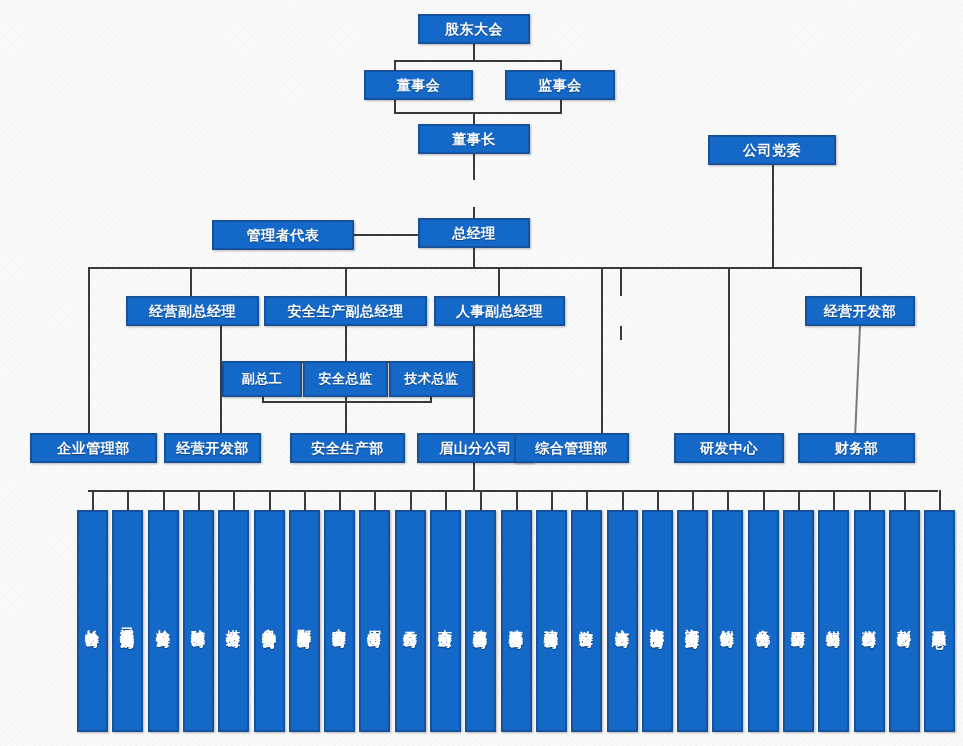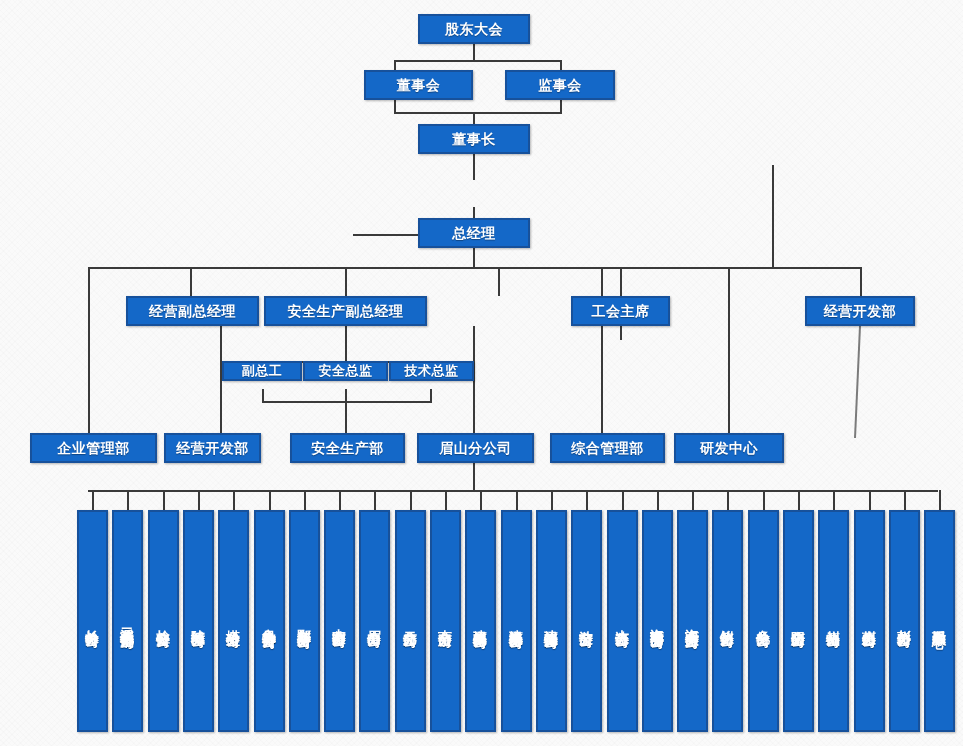--- a/index.html
+++ b/index.html
@@ -49,21 +49,21 @@
     z-index: 3;
   }
   .node.h-node {
     font-size: 14px;
     height: 30px;
     padding: 0 6px;
     white-space: nowrap;
   }
   .node.small {
     font-size: 13px;
-    height: 20px;
+    height: 36px;
   }
   
   .node.v-node {
     width: 31px;
     height: 222px;
     font-size: 14px;
     writing-mode: vertical-rl;
     text-orientation: upright;
     align-items: center;
     justify-content: center;
@@ -133,36 +133,39 @@
   <div class="line h" style="left:88px; top:490px; width:850px;"></div>
 
   <div class="node h-node" style="left:418px; top:14px; width:112px;text-align:right;">股东大会</div>
 
   <div class="node h-node" style="left:340px; top:70px; width:109px;margin-left:24px;">董事会</div>
   <div class="node h-node" style="left:505px; top:70px; width:110px;">监事会</div>
 
   <div class="node h-node" style="left:418px; top:124px; width:112px;">董事长</div>
   <div class="node h-node" style="left:418px; top:178px; width:112px;margin-top:40px;">总经理</div>
 
+  <div class="node h-node" style="left:212px; top:220px; width:142px;">管理者代表</div>
+  <div class="node h-node" style="left:708px; top:135px; width:128px;">公司党委</div>
 
   <div class="node h-node" style="left:264px; top:296px; width:163px;">安全生产副总经理</div>
   <div class="node h-node" style="left:126px; top:296px; width:133px;">经营副总经理</div>
-  <div class="node h-node" style="left:571px; top:296px; width:99px;">工会主席</div>
+  <div class="node h-node" style="left:434px; top:296px; width:131px;">人事副总经理</div>
   <div class="node h-node" style="left:805px; top:296px; width:110px;">经营开发部</div>
 
   <div class="node h-node small" style="left:222px; top:361px; width:80px;">副总工</div>
   <div class="node h-node small" style="left:303px; top:361px; width:85px;">安全总监</div>
   <div class="node h-node small" style="left:389px; top:361px; width:85px;">技术总监</div>
 
   <div class="node h-node" style="left:30px; top:433px; width:127px;">企业管理部</div>
   <div class="node h-node" style="left:164px; top:433px; width:97px;">经营开发部</div>
   <div class="node h-node" style="left:290px; top:433px; width:115px;">安全生产部</div>
   <div class="node h-node" style="left:417px; top:433px; width:117px;">眉山分公司</div>
-  <div class="node h-node" style="left:550px; top:433px; width:115px;">综合管理部</div>
+  <div class="node h-node" style="left:514px; top:433px; width:115px;">综合管理部</div>
   <div class="node h-node" style="left:674px; top:433px; width:110px;">研发中心</div>
+  <div class="node h-node" style="left:798px; top:433px; width:117px;">财务部</div>
 
   <div id="branch-row">
       <div class="node v-node" style="left: 77px; top: 510px;">长岭分公司</div>
       <div class="node v-node" style="left: 112px; top: 510px;">云溪催化剂分公司</div>
       <div class="node v-node" style="left: 148px; top: 510px;">检安分公司</div>
       <div class="node v-node" style="left: 183px; top: 510px;">陆城分公司</div>
       <div class="node v-node" style="left: 218px; top: 510px;">塔维分公司</div>
       <div class="node v-node" style="left: 254px; top: 510px;">乌鲁木齐分公司</div>
       <div class="node v-node" style="left: 289px; top: 510px;">鄂尔多斯分公司</div>
       <div class="node v-node" style="left: 324px; top: 510px;">内蒙古分公司</div>

